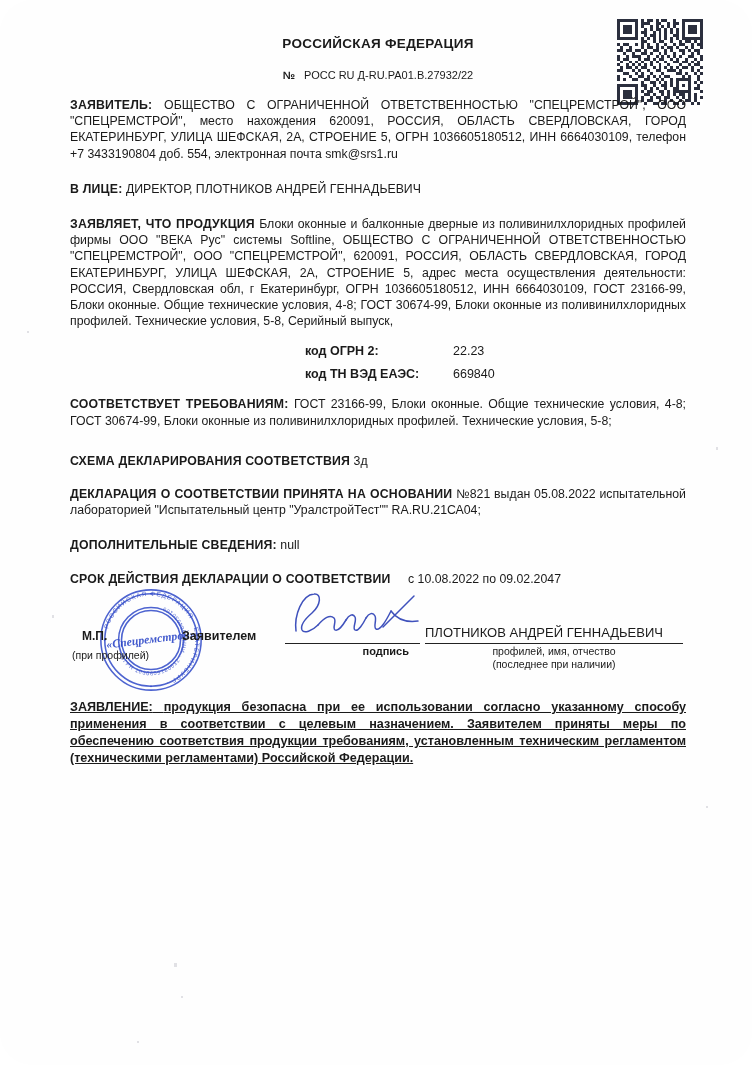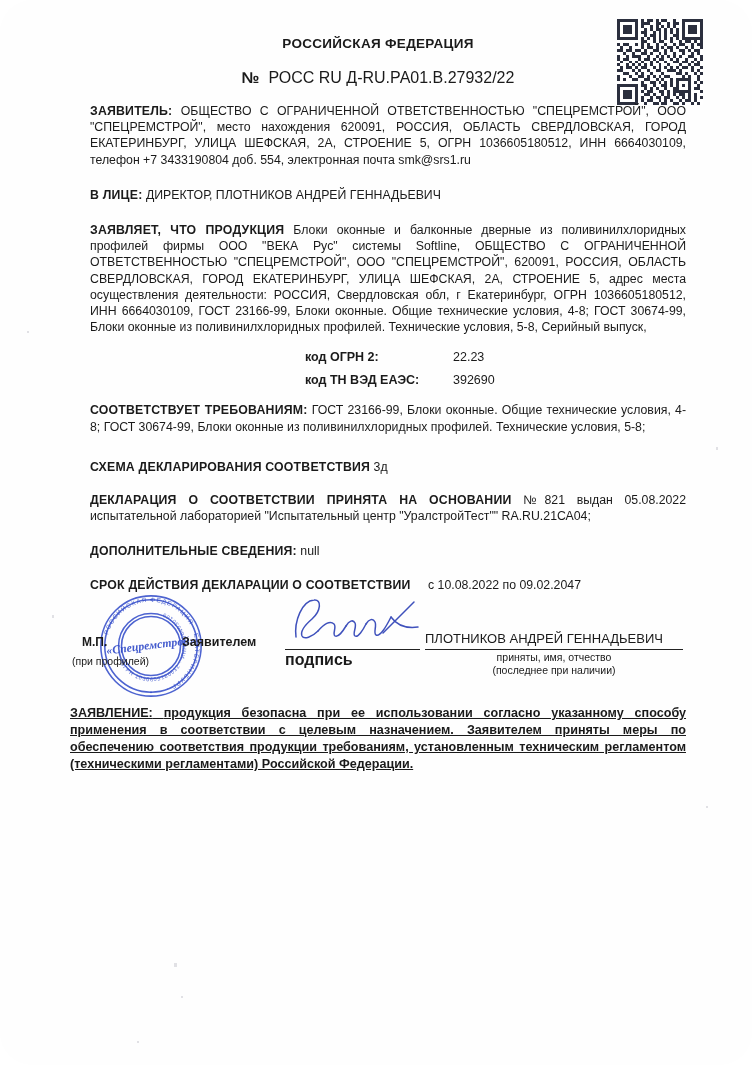--- a/index.html
+++ b/index.html
@@ -49,35 +49,34 @@
     letter-spacing: 0.3px;
     margin-bottom: 18px;
   }
   .title-sub {
     font-size: 13.5px;
     font-weight: bold;
     letter-spacing: 0.3px;
     margin-bottom: 17px;
   }
   .doc-number {
-    font-size: 16px;
+    font-size: 11px;
     margin-bottom: 16px;
   }
   .doc-number .no-sign {
     font-weight: bold;
     margin-right: 9px;
   }
 
   
   .para {
     font-size: 12.3px;
     line-height: 16.2px;
     text-align: justify;
     margin-bottom: 11px;
-    margin-left: 20px;
   }
   .para.nojust { text-align: left; }
   .lbl {
     font-weight: bold;
     letter-spacing: 0.2px;
   }
   .para-tight { margin-bottom: 9px; }
 
   
   .codes {
@@ -145,25 +144,25 @@
   }
   .sig-line {
     position: absolute;
     left: 215px;
     top: 40px;
     width: 135px;
     border-bottom: 1px solid #222;
   }
   .sig-caption {
     position: absolute;
-    left: 215px;
+    left: 204px;
     top: 42px;
     width: 135px;
-    text-align: left;
-    font-size: 16px;
+    text-align: right;
+    font-size: 11px;
     font-weight: bold;
   }
   .name-line {
     position: absolute;
     left: 355px;
     top: 40px;
     width: 258px;
     border-bottom: 1px solid #222;
   }
   .name-text {
@@ -493,21 +492,21 @@
       <span>Блоки оконные и балконные дверные из поливинилхлоридных профилей фирмы ООО "ВЕКА Рус" системы Softline, ОБЩЕСТВО С ОГРАНИЧЕННОЙ ОТВЕТСТВЕННОСТЬЮ "СПЕЦРЕМСТРОЙ", ООО "СПЕЦРЕМСТРОЙ", 620091, РОССИЯ, ОБЛАСТЬ СВЕРДЛОВСКАЯ, ГОРОД ЕКАТЕРИНБУРГ, УЛИЦА ШЕФСКАЯ, 2А, СТРОЕНИЕ 5, адрес места осуществления деятельности: РОССИЯ, Свердловская обл, г Екатеринбург, ОГРН 1036605180512, ИНН 6664030109, ГОСТ 23166-99, Блоки оконные. Общие технические условия, 4-8; ГОСТ 30674-99, Блоки оконные из поливинилхлоридных профилей. Технические условия, 5-8, Серийный выпуск,</span>
     </div>
 
     <div class="codes">
       <div class="code-row">
         <span class="code-key">код ОГРН 2:</span>
         <span class="code-val">22.23</span>
       </div>
       <div class="code-row">
         <span class="code-key">код ТН ВЭД ЕАЭС:</span>
-        <span class="code-val">392690</span>
+        <span class="code-val">669840</span>
       </div>
     </div>
 
     <div class="para">
       <span class="lbl">СООТВЕТСТВУЕТ ТРЕБОВАНИЯМ:</span>
       <span>ГОСТ 23166-99, Блоки оконные. Общие технические условия, 4-8; ГОСТ 30674-99, Блоки оконные из поливинилхлоридных профилей. Технические условия, 5-8;</span>
     </div>
 
     <div class="gap-lg"></div>
 
@@ -582,21 +581,21 @@
 
       <div class="mp-label">М.П.</div>
       <div class="mp-sub">(при профилей)</div>
       <div class="applicant-word">Заявителем</div>
 
       <div class="sig-line"></div>
       <div class="sig-caption">подпись</div>
 
       <div class="name-text">ПЛОТНИКОВ АНДРЕЙ ГЕННАДЬЕВИЧ</div>
       <div class="name-line"></div>
-      <div class="name-caption">приняты, имя, отчество</div>
+      <div class="name-caption">профилей, имя, отчество</div>
       <div class="name-caption2">(последнее при наличии)</div>
     </div>
 
     <div class="statement">
       <span>ЗАЯВЛЕНИЕ:</span>
       <span>продукция безопасна при ее использовании согласно указанному способу применения в соответствии с целевым назначением. Заявителем приняты меры по обеспечению соответствия продукции требованиям, установленным техническим регламентом (техническими регламентами) Российской Федерации.</span>
     </div>
 
   </div>
 

